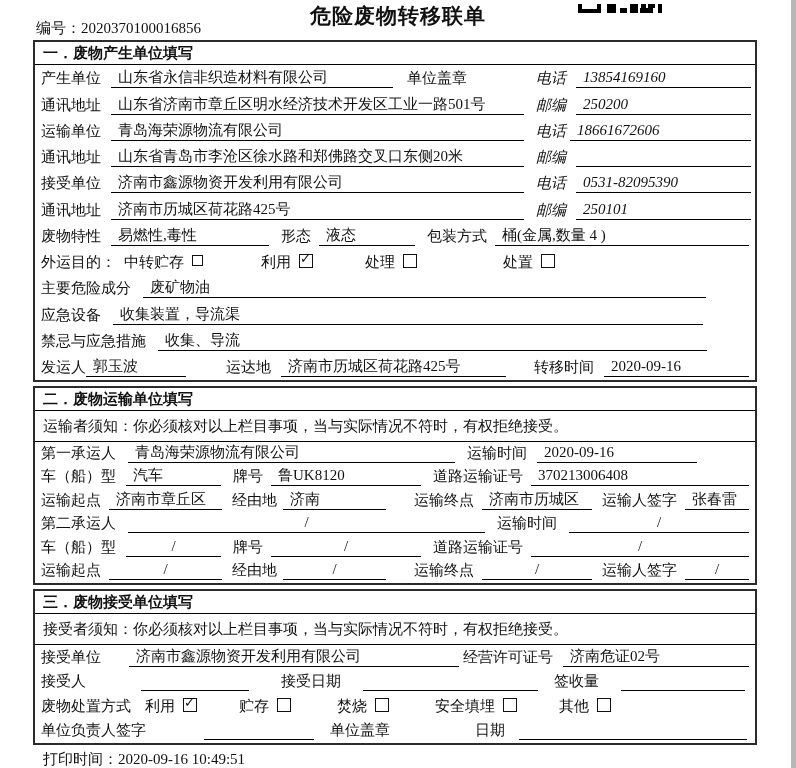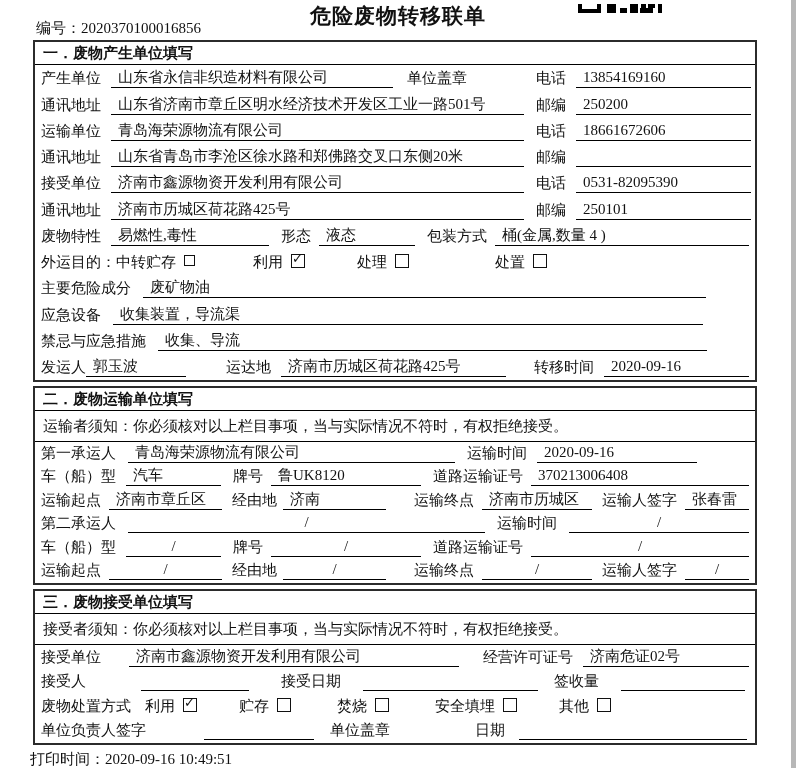--- a/index.html
+++ b/index.html
@@ -36,32 +36,32 @@
   }
   .lbl{flex:none;line-height:20px;white-space:nowrap;}
   .u{
     display:inline-block;height:20px;line-height:19px;
     border-bottom:1px solid #000;box-sizing:border-box;
     padding:0 4px 18px 7px;white-space:nowrap;overflow:hidden;flex:none;
   }
   .u.fill{flex:1;min-width:0;}
   .u.ctr{text-align:center;padding-left:0;padding-right:0;}
   .sp{flex:1;}
-  .rgrp{display:flex;width:215px;flex:none;align-items:flex-end;min-width:0;}
+  .rgrp{display:flex;width:215px;flex:none;align-items:flex-end;min-width:0;font-style:italic;}
   .opt{display:flex;align-items:center;flex:none;}
   .cb{
     width:12px;height:12px;border:1px solid #111;display:inline-block;
     position:relative;margin:0 0 2px 8px;flex:none;background:#fff;
   }
   .cb.sm{width:9px;height:9px;margin-bottom:3px;}
   .cb[data-checked="true"]::after{
     content:"\2713";position:absolute;left:0;top:-4px;
     font-family:"DejaVu Sans",sans-serif;font-size:13px;font-weight:bold;color:#111;
   }
-  #footer{left:30px;top:749px;display:flex;align-items:baseline;white-space:nowrap;}
+  #footer{left:43px;top:749px;display:flex;align-items:baseline;white-space:nowrap;}
 </style>
 </head>
 <body>
 
 <div class="abs" id="serial">
   <span class="lbl">编号：</span>
   <span>2020370100016856</span>
 </div>
 
 <div class="abs" id="title">危险废物转移联单</div>
@@ -93,21 +93,21 @@
       <span class="lbl">邮编</span>
       <span class="u fill" style="margin-left:10px">250200</span>
     </span>
   </div>
 
   <div class="row">
     <span class="lbl">运输单位</span>
     <span class="u fill" style="margin-left:10px;margin-right:12px">青岛海荣源物流有限公司</span>
     <span class="rgrp">
       <span class="lbl">电话</span>
-      <span class="u fill" style="margin-left:10px">18661672606</span>
+      <span class="u fill" style="margin-left:4px">18661672606</span>
     </span>
   </div>
 
   <div class="row">
     <span class="lbl">通讯地址</span>
     <span class="u fill" style="margin-left:10px;margin-right:12px">山东省青岛市李沧区徐水路和郑佛路交叉口东侧20米</span>
     <span class="rgrp">
       <span class="lbl">邮编</span>
       <span class="u fill" style="margin-left:10px"></span>
     </span>
@@ -136,21 +136,21 @@
     <span class="lbl">废物特性</span>
     <span class="u" style="width:158px;margin-left:10px">易燃性,毒性</span>
     <span class="lbl" style="margin-left:12px">形态</span>
     <span class="u" style="width:96px;margin-left:8px">液态</span>
     <span class="lbl" style="margin-left:12px">包装方式</span>
     <span class="u fill" style="margin-left:8px;margin-right:2px">桶(金属,数量 4 )</span>
   </div>
 
   <div class="row">
     <span class="lbl">外运目的：</span>
-    <span class="opt" style="margin-left:0">
+    <span class="opt" style="margin-left:8px">
       <span class="lbl">中转贮存</span>
       <span class="cb sm" data-checked="false"></span>
     </span>
     <span class="opt" style="margin-left:58px">
       <span class="lbl">利用</span>
       <span class="cb" data-checked="true"></span>
     </span>
     <span class="opt" style="margin-left:52px">
       <span class="lbl">处理</span>
       <span class="cb" data-checked="false"></span>
@@ -245,21 +245,21 @@
   </div>
 </div>
 
 <div class="box" id="box3">
   <div class="sec-head">三．废物接受单位填写</div>
   <div class="notice">接受者须知：你必须核对以上栏目事项，当与实际情况不符时，有权拒绝接受。</div>
 
   <div class="row">
     <span class="lbl">接受单位</span>
     <span class="u" style="width:330px;margin-left:28px">济南市鑫源物资开发利用有限公司</span>
-    <span class="lbl" style="margin-left:24px">经营许可证号</span>
+    <span class="lbl" style="margin-left:4px">经营许可证号</span>
     <span class="u fill" style="margin-left:10px;margin-right:2px">济南危证02号</span>
   </div>
 
   <div class="row">
     <span class="lbl">接受人</span>
     <span class="u" style="width:108px;margin-left:55px"></span>
     <span class="lbl" style="margin-left:32px">接受日期</span>
     <span class="u" style="width:175px;margin-left:22px"></span>
     <span class="lbl" style="margin-left:16px">签收量</span>
     <span class="u fill" style="margin-left:22px;margin-right:6px"></span>

